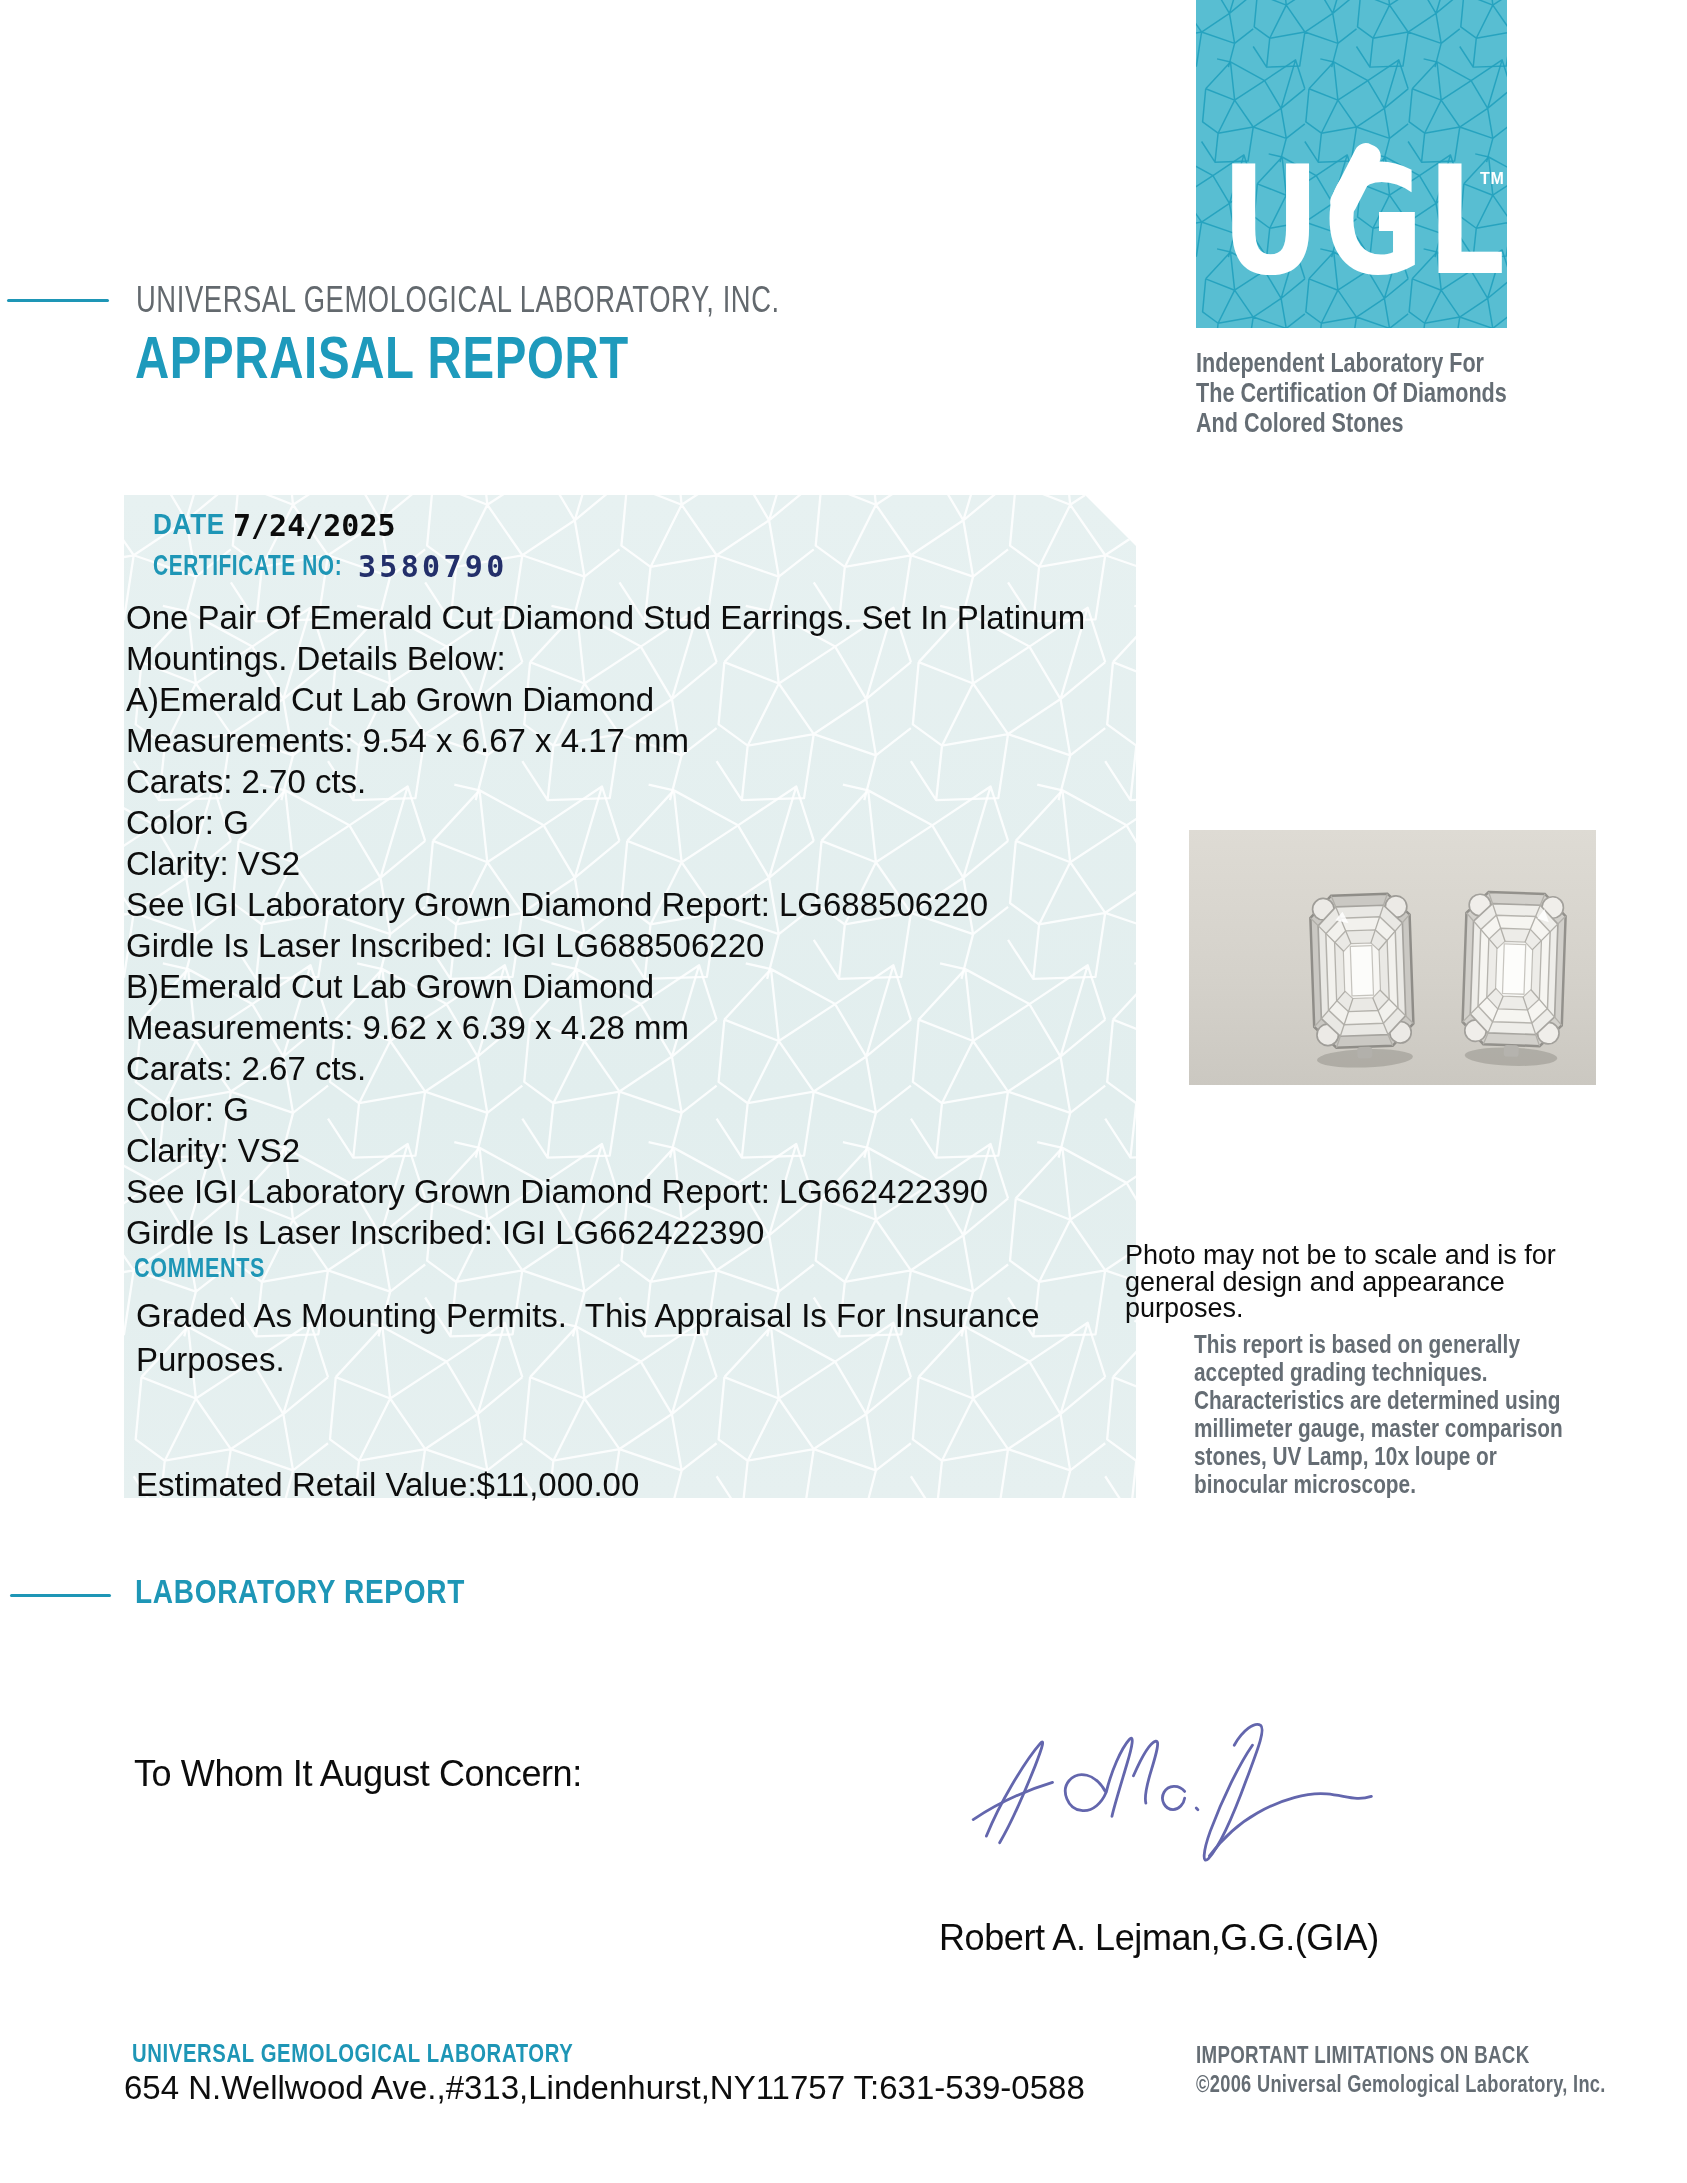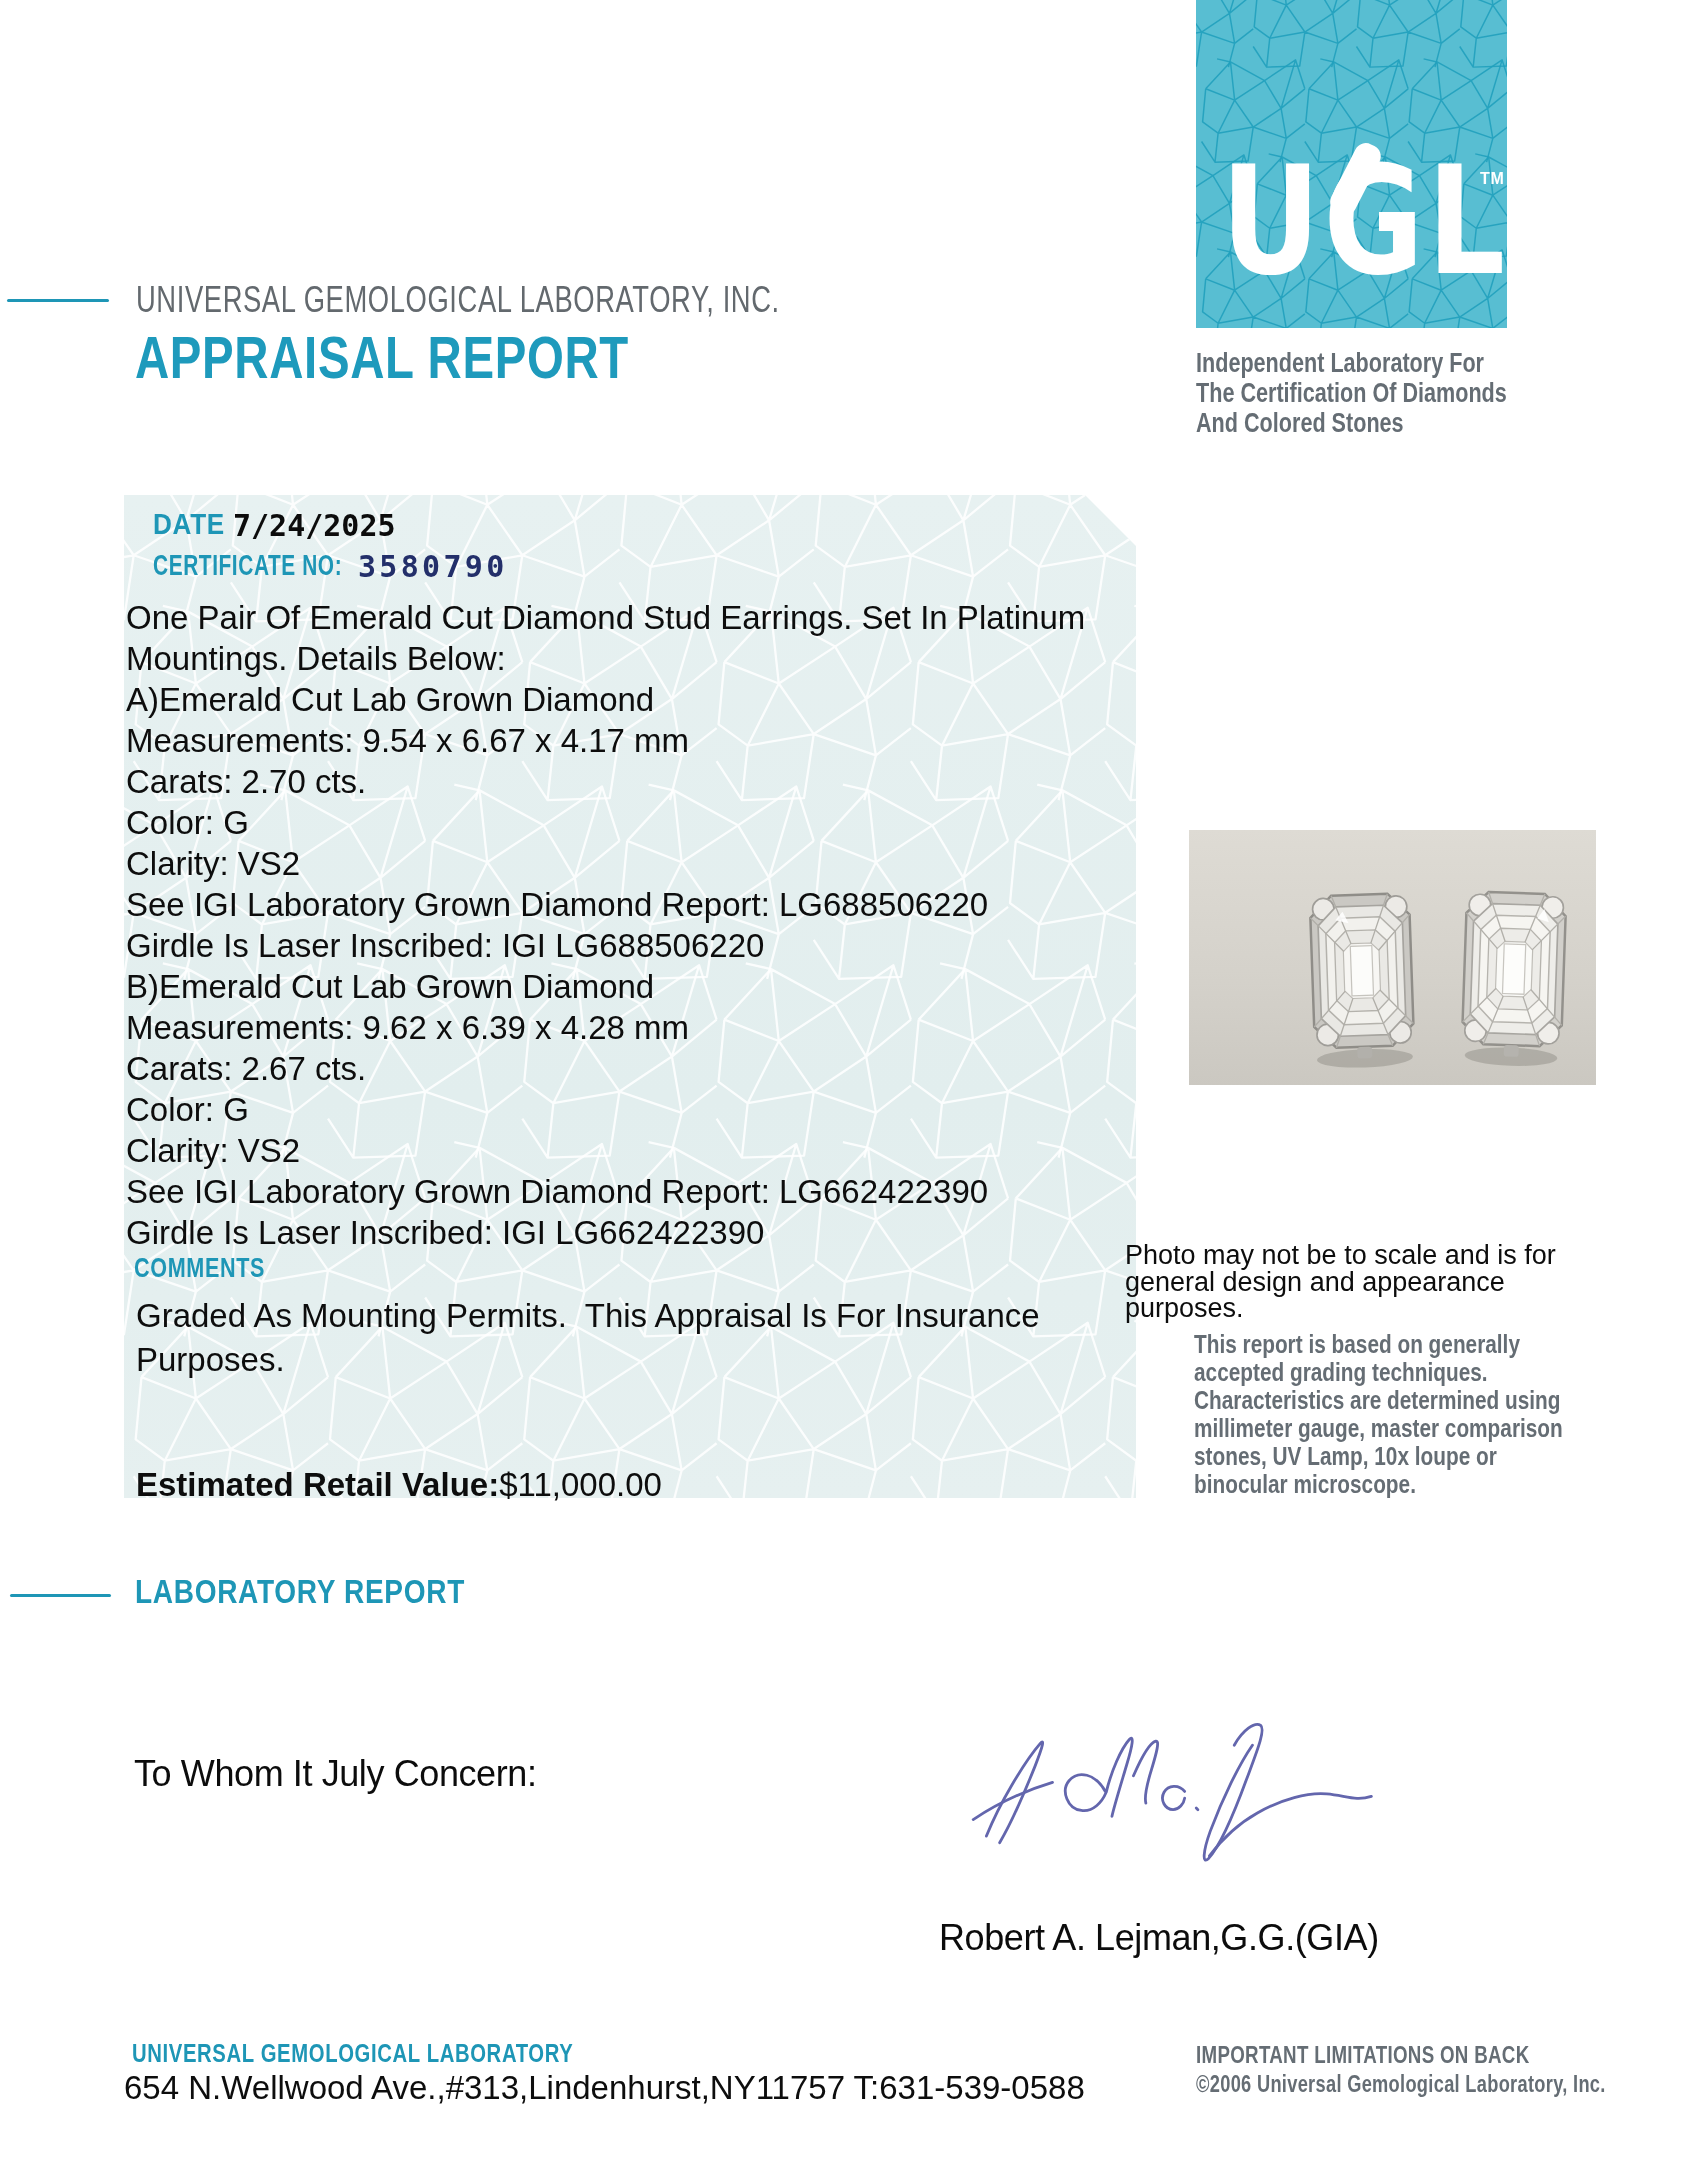--- a/index.html
+++ b/index.html
@@ -38,21 +38,21 @@
   .value-date{left:233px;top:508px;font-family:"DejaVu Sans Mono", monospace;font-weight:bold;font-size:30px;color:#0c0c0c;}
   .label-cert{left:153px;top:549px;font-size:29px;font-weight:bold;color:#1e96b6;transform:scaleX(0.72);letter-spacing:0.8px;}
   .value-cert{left:358px;top:549px;font-family:"DejaVu Sans Mono", monospace;font-weight:bold;font-size:30px;
               color:#232f6a;letter-spacing:3.3px;}
 
   .description{left:126px;top:597px;font-size:33px;line-height:41px;color:#0d0d0d;}
   .description div{white-space:nowrap;}
   .label-comments{left:134px;top:1253px;font-size:27px;font-weight:bold;color:#1e96b6;transform:scaleX(0.8);letter-spacing:0.8px;}
   .comments{left:136px;top:1294px;font-size:33px;line-height:44px;color:#0d0d0d;white-space:pre-wrap;}
   .retail{left:136px;top:1466px;font-size:33px;color:#0d0d0d;}
-  .retail .lbl{font-weight:bold;}
+  .retail .lbl{font-weight:normal;}
 
   
   .photo{left:1189px;top:830px;width:407px;height:255px;
          background:linear-gradient(180deg,#dedbd4 0%,#d5d2cb 55%,#cbc8c1 100%);}
   .photo-disclaimer{left:1125px;top:1242px;width:496px;font-size:27px;line-height:26.5px;color:#0d0d0d;}
   .method{left:1194px;top:1330px;font-size:26px;line-height:28px;transform:scaleX(0.80);}
   .method div{white-space:nowrap;}
 
   
   .lab-heading{left:135px;top:1573px;font-size:33px;font-weight:bold;color:#1e96b6;transform:scaleX(0.85);letter-spacing:0.8px;}
@@ -225,21 +225,21 @@
       <div>This report is based on generally</div>
       <div>accepted grading techniques.</div>
       <div>Characteristics are determined using</div>
       <div>millimeter gauge, master comparison</div>
       <div>stones, UV Lamp, 10x loupe or</div>
       <div>binocular microscope.</div>
     </div>
 
   <div class="hline" style="left:10px;top:1594px;width:101px;"></div>
   <div class="abs cond lab-heading nowrap">LABORATORY REPORT</div>
-  <div class="abs salutation nowrap">To Whom It July Concern:</div>
+  <div class="abs salutation nowrap">To Whom It August Concern:</div>
 
   <svg class="abs signature" width="447" height="190" viewBox="0 0 540 230">
     <g fill="none" stroke="#5b5ea9" stroke-width="3.4" stroke-linecap="round" stroke-linejoin="round" opacity="0.95">
       <path d="M52,172 C68,132 98,82 117,60 C123,53 120,64 111,87 C95,127 80,160 68,180"></path>
       <path d="M36,152 C66,132 102,116 132,107"></path>
       <path d="M196,118 C184,96 163,92 152,105 C142,117 150,139 167,141 C181,143 192,131 197,119 C203,94 215,66 225,55 C231,49 229,62 222,85 C214,112 206,138 204,148"></path>
       <path d="M230,99 C240,76 250,59 257,57 C262,56 258,71 252,91 C247,107 243,124 245,132"></path>
       <path d="M292,118 C285,109 272,110 267,119 C262,128 268,140 278,140 C285,140 291,133 292,126"></path>
       <path d="M306,138 L308,140"></path>
       <path d="M352,62 C362,44 377,33 384,38 C390,43 380,68 367,103 C352,144 335,184 321,199 C313,207 314,191 323,166 C338,126 358,85 374,62"></path>

